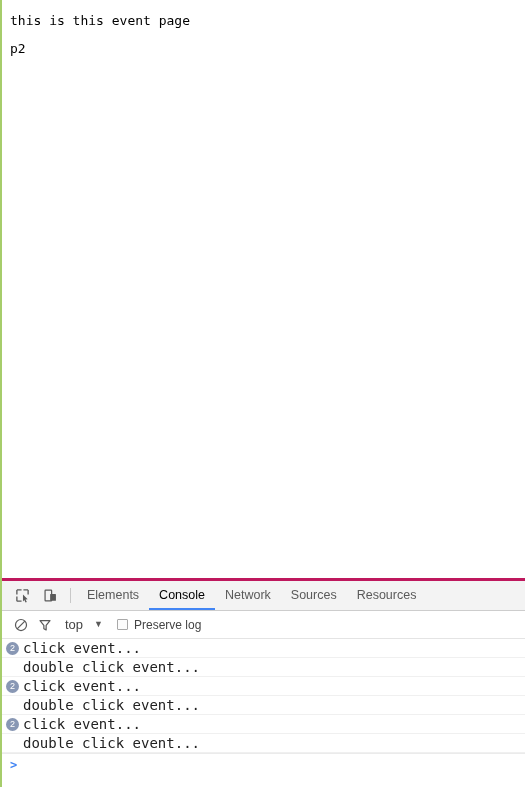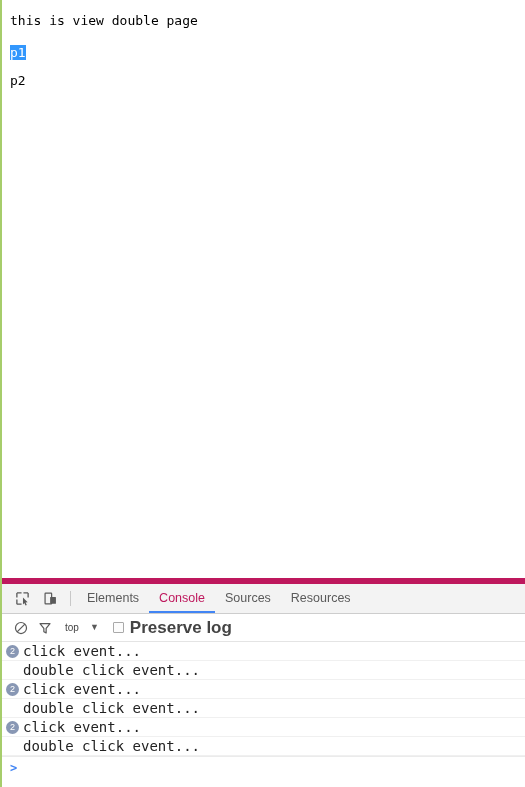--- a/index.html
+++ b/index.html
@@ -47,21 +47,21 @@
   #page-p1 { margin-top: 17px; }
   #page-p2 { margin-top: 13px; }
   .selected-text {
     background: #3297fd;
     color: #ffffff;
   }
 
   
   #devtools {
     flex: 1 1 auto;
-    border-top: 6px solid #be185d;
+    border-top: 3px solid #be185d;
     background: #ffffff;
     display: flex;
     flex-direction: column;
     min-height: 0;
   }
 
   
   #devtools-tabbar {
     height: 29px;
     flex: 0 0 29px;
@@ -91,21 +91,21 @@
     align-items: center;
     padding: 0 10px;
     font-size: 12.5px;
     color: #5a5a5a;
     white-space: nowrap;
     cursor: pointer;
     border-bottom: 2px solid transparent;
     flex: 0 0 auto;
   }
   .dt-tab.active {
-    color: #be185d;
+    color: #000000;
     border-bottom-color: #4285f4;
   }
 
   
   #console-filterbar {
     height: 27px;
     flex: 0 0 27px;
     background: #ffffff;
     border-bottom: 1px solid #e4e4e4;
     display: flex;
@@ -123,21 +123,21 @@
     flex: 0 0 auto;
   }
   #console-context {
     display: flex;
     align-items: center;
     margin-left: 8px;
     cursor: pointer;
     flex: 0 0 auto;
   }
   #console-context-label {
-    font-size: 10px;
+    font-size: 13px;
     color: #444444;
   }
   #context-caret {
     margin-left: 11px;
     font-size: 9px;
     color: #5a5a5a;
     line-height: 1;
   }
   #preserve-log-wrap {
     display: flex;
@@ -149,24 +149,23 @@
   #preserve-log-box {
     width: 11px;
     height: 11px;
     border: 1px solid #a9a9a9;
     background: #fcfcfc;
     border-radius: 1px;
     box-sizing: border-box;
     flex: 0 0 auto;
   }
   #preserve-log-label {
-    font-size: 17px;
+    font-size: 12px;
     color: #444444;
     margin-left: 6px;
-    font-weight: bold;
   }
 
   
   #console-messages {
     flex: 1 1 auto;
     overflow: hidden;
     background: #ffffff;
     min-height: 0;
   }
   .console-row {
@@ -228,22 +227,21 @@
     color: #222;
     margin-left: 6px;
   }
 </style>
 </head>
 <body>
 
 <div id="window-frame">
 
   <div id="page-viewport">
-    <p class="page-para" id="page-heading">this is view double page</p>
-    <p class="page-para" id="page-p1"><span class="selected-text">p1</span></p>
+    <p class="page-para" id="page-heading">this is this event page</p>
     <p class="page-para" id="page-p2">p2</p>
   </div>
 
   <div id="devtools">
 
     <div id="devtools-tabbar">
 
       <div class="tb-icon-btn">
         <svg width="15" height="15" viewBox="0 0 16 16">
           <path d="M2 2 h5 M2 2 v5 M14 2 h-5 M14 2 v5 M2 14 h5 M2 14 v-5" stroke="#5a5a5a" stroke-width="1.4" fill="none"></path>
@@ -255,20 +253,21 @@
         <svg width="15" height="15" viewBox="0 0 16 16">
           <rect x="2.2" y="2.2" width="7" height="11.5" rx="0.6" fill="none" stroke="#5a5a5a" stroke-width="1.3"></rect>
           <rect x="7.6" y="6.4" width="6.2" height="7.3" rx="0.6" fill="#5a5a5a"></rect>
         </svg>
       </div>
 
       <div class="tb-sep"></div>
 
       <div class="dt-tab">Elements</div>
       <div class="dt-tab active">Console</div>
+      <div class="dt-tab">Network</div>
       <div class="dt-tab">Sources</div>
       <div class="dt-tab">Resources</div>
 
     </div>
 
     <div id="console-filterbar">
 
       <div class="fb-icon-btn">
         <svg width="14" height="14" viewBox="0 0 16 16">
           <circle cx="8" cy="8" r="6.3" fill="none" stroke="#5a5a5a" stroke-width="1.4"></circle>

